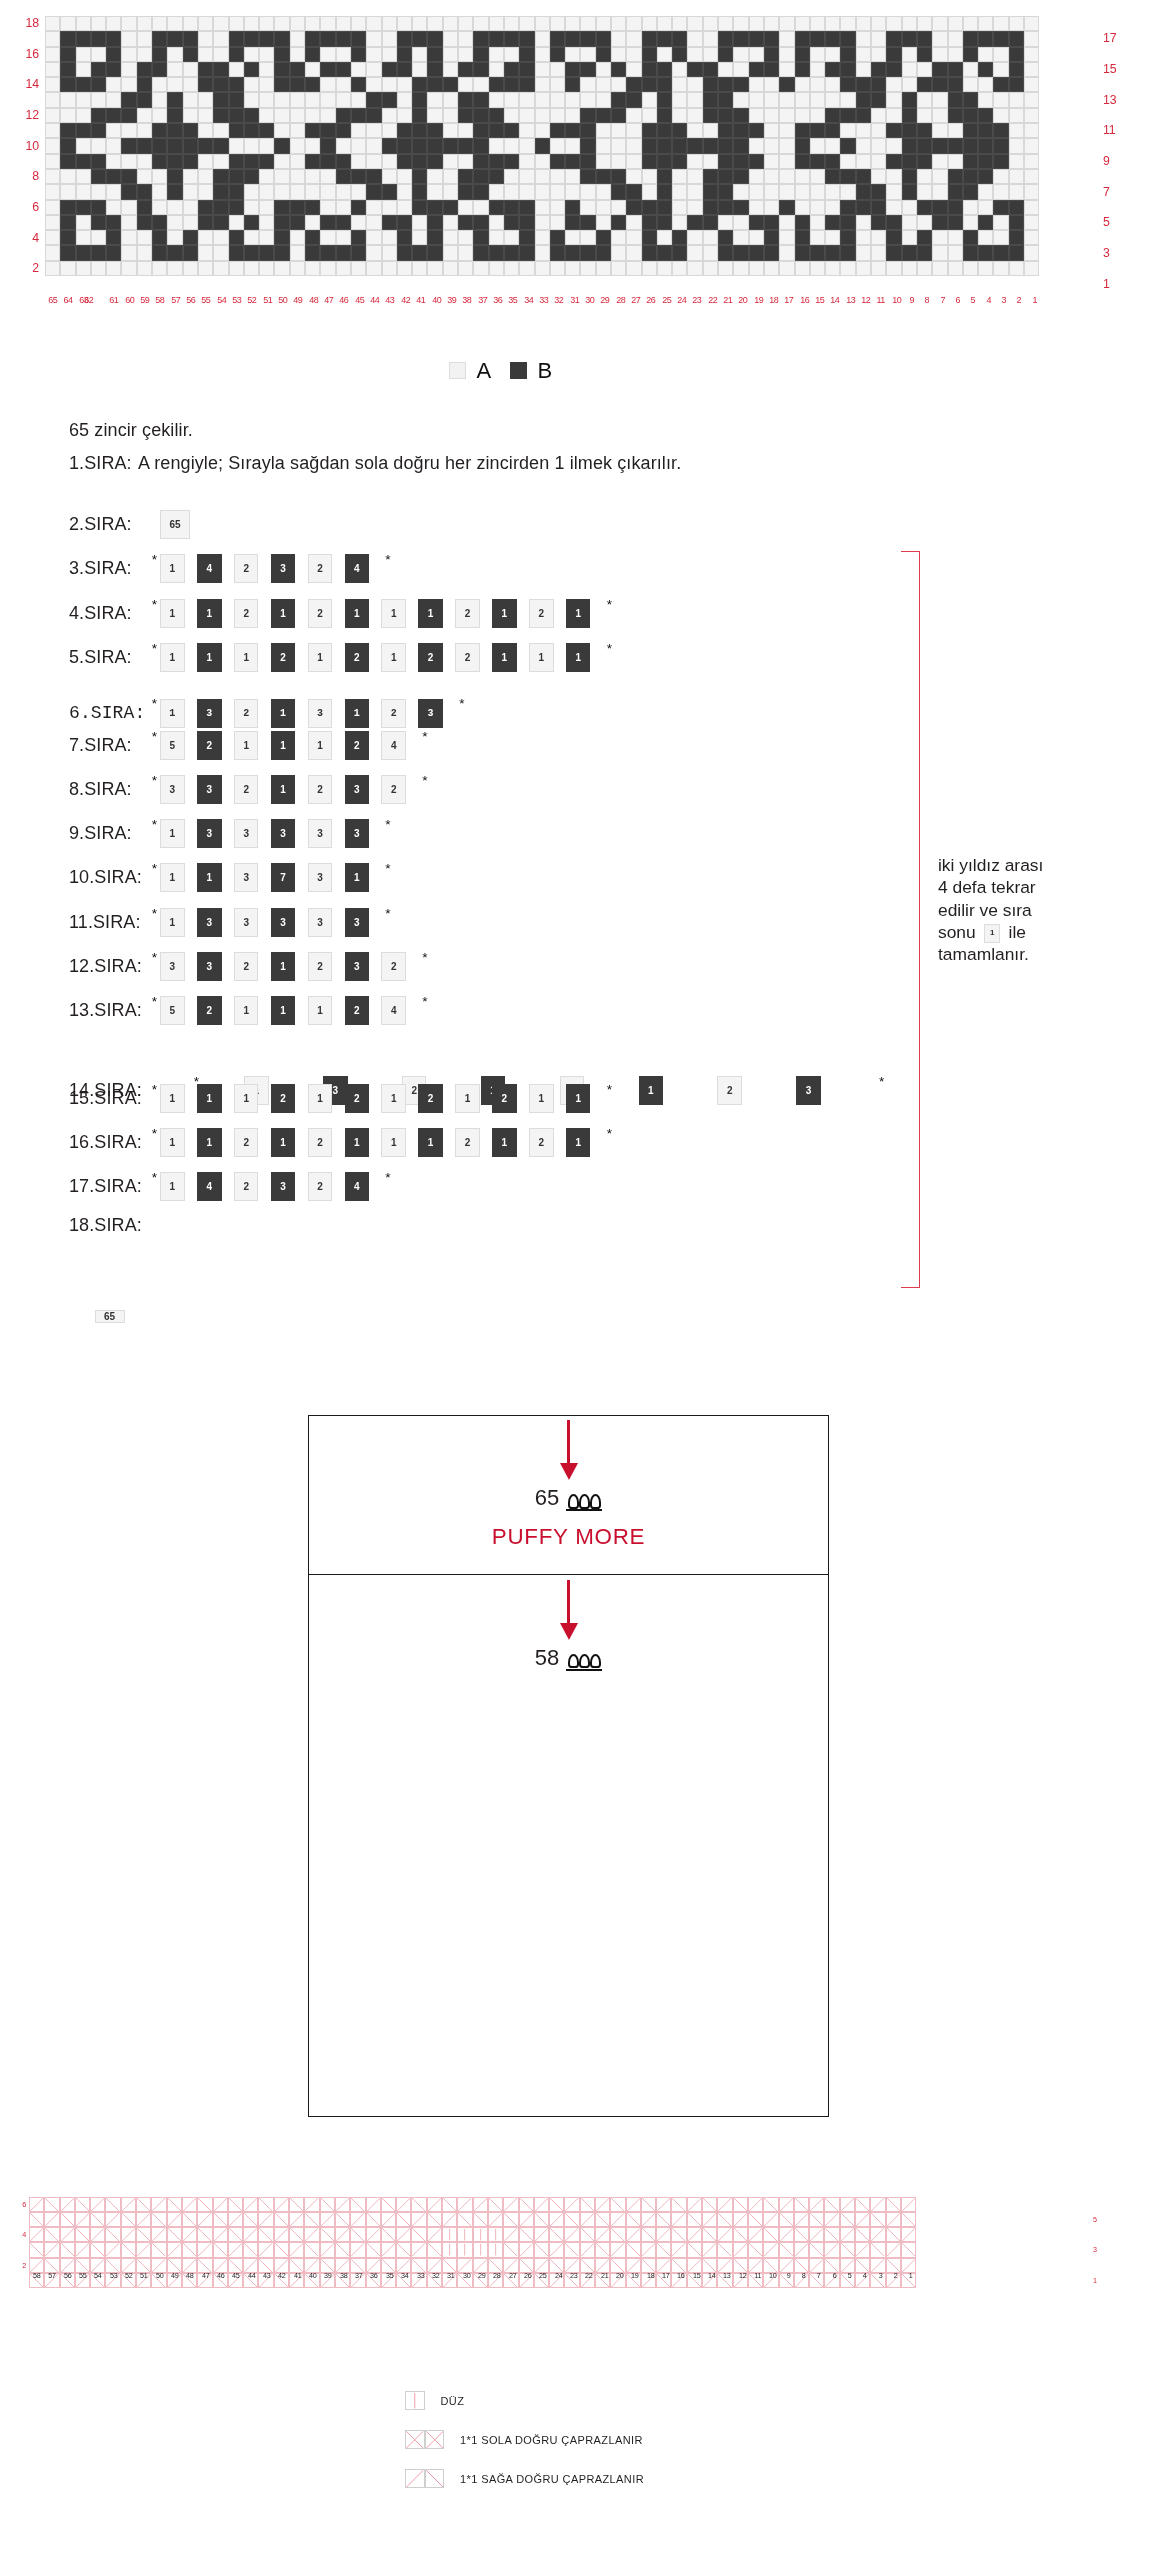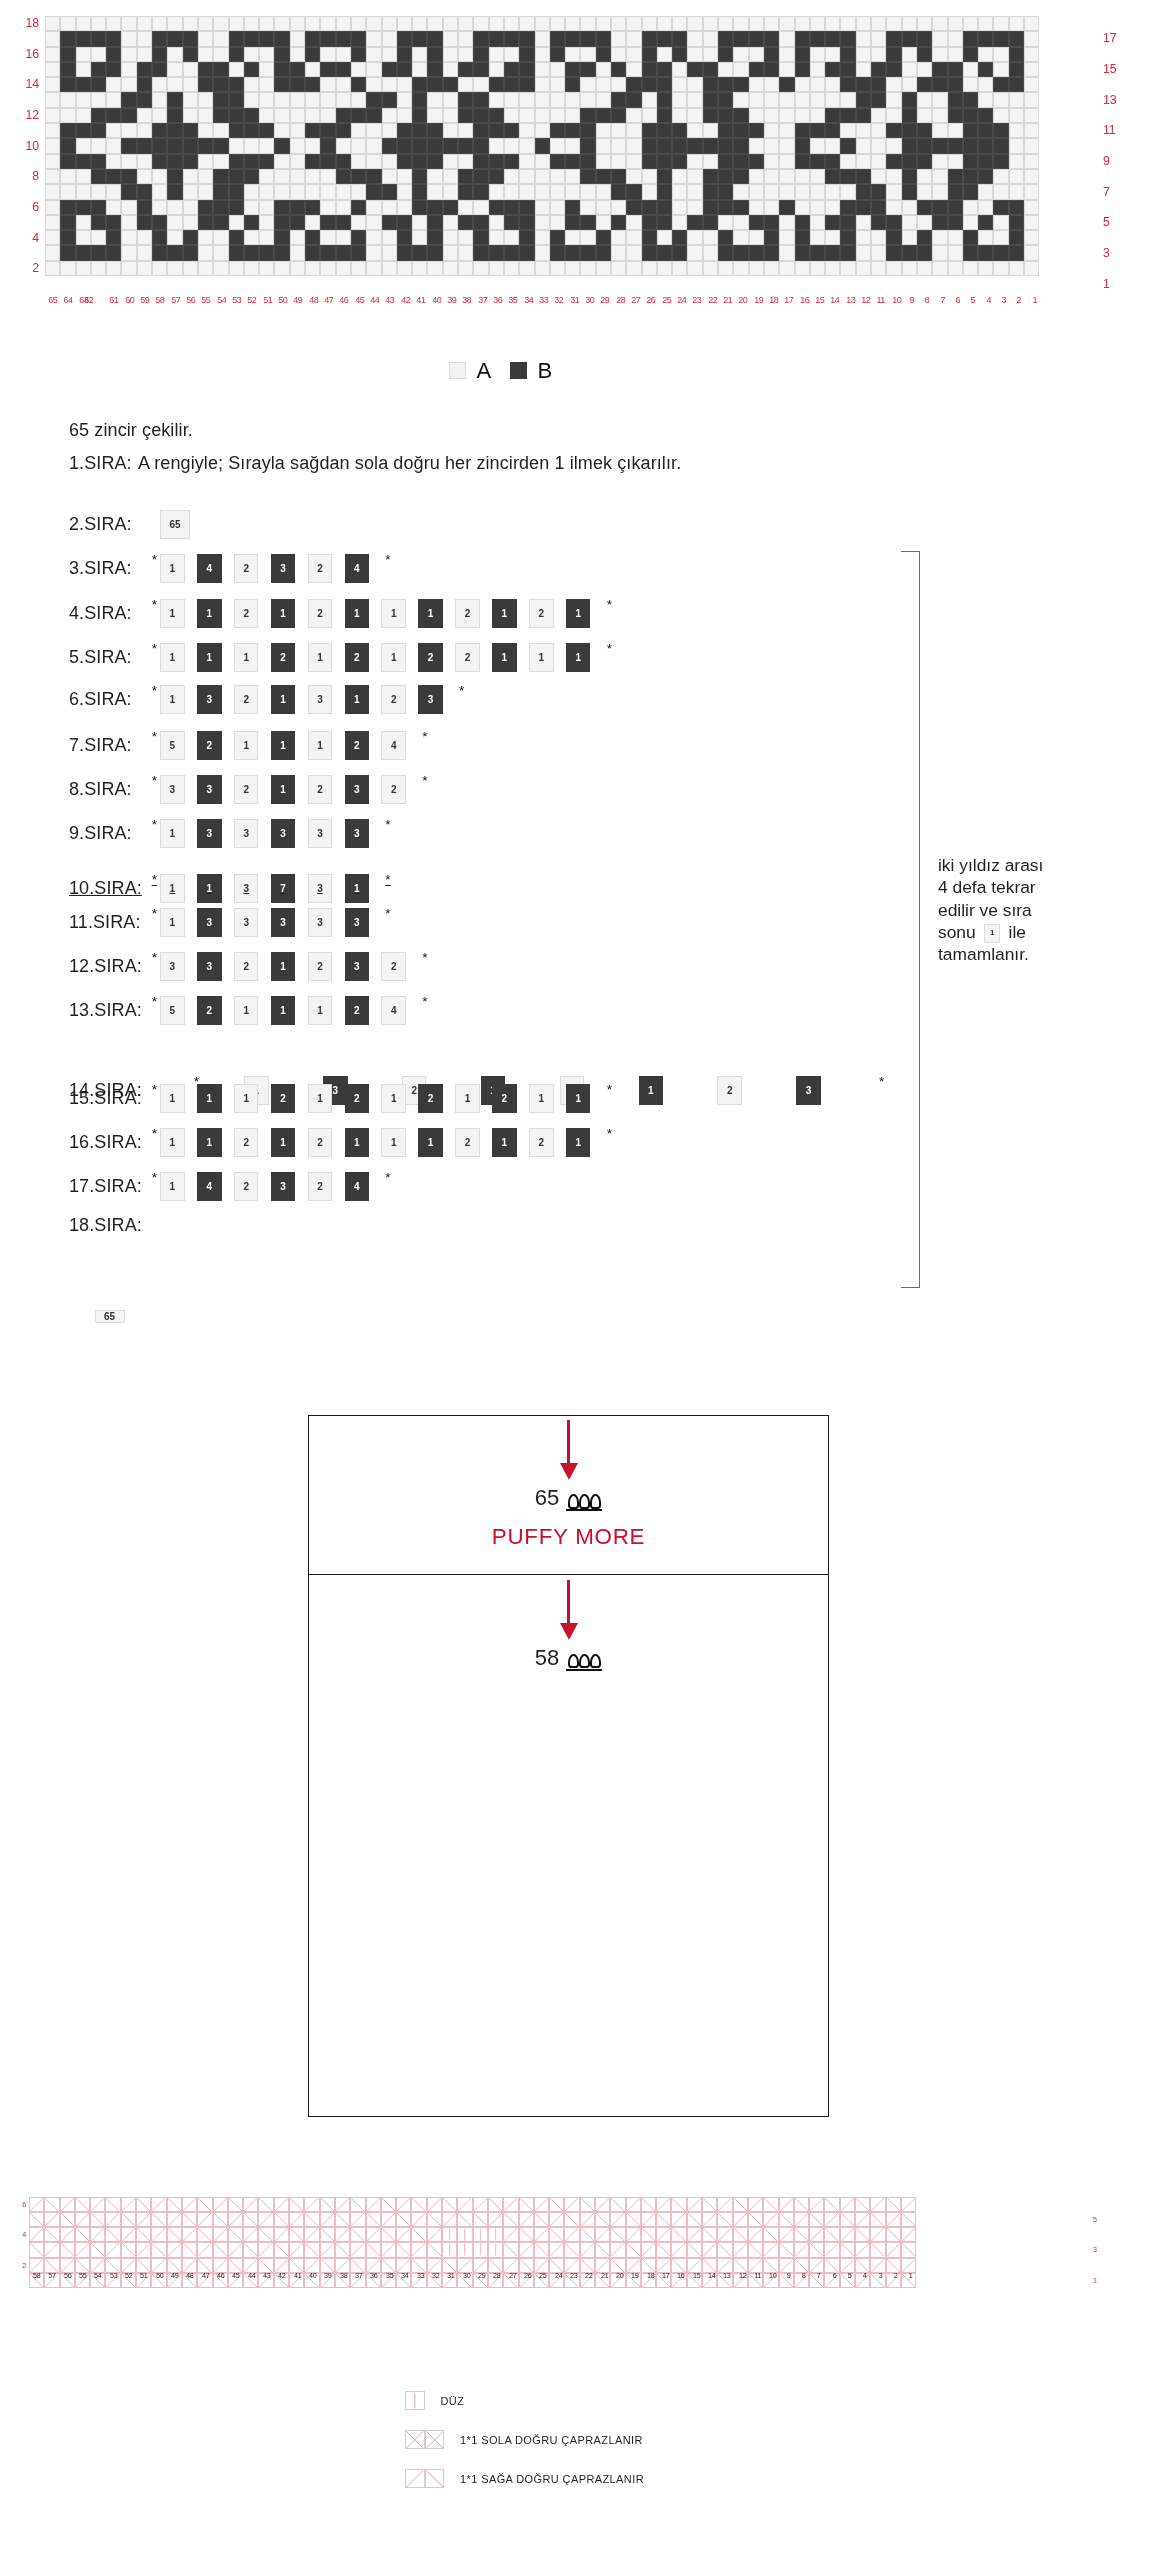--- a/index.html
+++ b/index.html
@@ -1403,21 +1403,21 @@
       <span class="stitch a">1</span>
       <span class="stitch b">2</span>
       <span class="stitch a">1</span>
       <span class="stitch b">2</span>
       <span class="stitch a">2</span>
       <span class="stitch b">1</span>
       <span class="stitch a">1</span>
       <span class="stitch b">1</span>
       <span class="star post">*</span>
     </div>
-    <div class="rowline" style="top: 263px;">
+    <div class="rowline" style="top: 277px; font-family: Liberation Mono, monospace;">
       <div class="rowlbl">6.SIRA:</div>
       <span class="star">*</span>
       <span class="stitch a">1</span>
       <span class="stitch b">3</span>
       <span class="stitch a">2</span>
       <span class="stitch b">1</span>
       <span class="stitch a">3</span>
       <span class="stitch b">1</span>
       <span class="stitch a">2</span>
       <span class="stitch b">3</span>
@@ -1451,21 +1451,21 @@
       <div class="rowlbl">9.SIRA:</div>
       <span class="star">*</span>
       <span class="stitch a">1</span>
       <span class="stitch b">3</span>
       <span class="stitch a">3</span>
       <span class="stitch b">3</span>
       <span class="stitch a">3</span>
       <span class="stitch b">3</span>
       <span class="star post">*</span>
     </div>
-    <div class="rowline" style="top: 452px; text-decoration: underline;">
+    <div class="rowline" style="top: 441px;">
       <div class="rowlbl">10.SIRA:</div>
       <span class="star">*</span>
       <span class="stitch a">1</span>
       <span class="stitch b">1</span>
       <span class="stitch a">3</span>
       <span class="stitch b">7</span>
       <span class="stitch a">3</span>
       <span class="stitch b">1</span>
       <span class="star post">*</span>
     </div>

